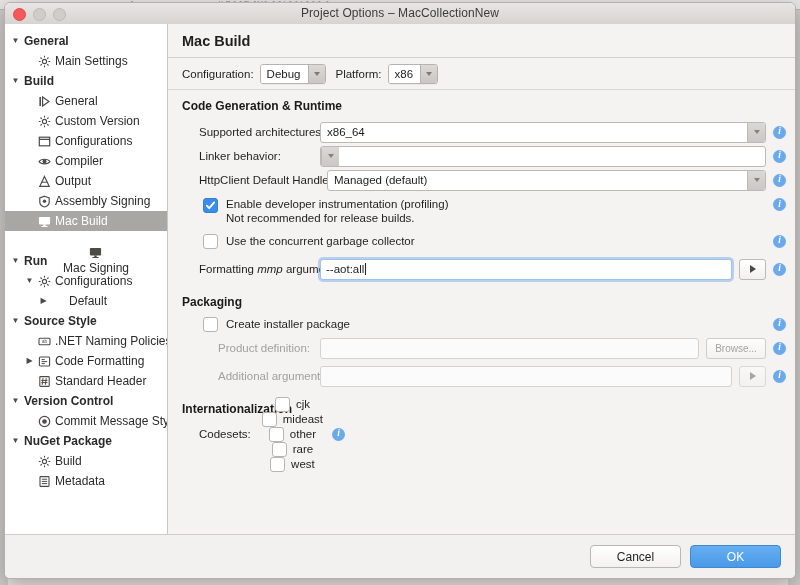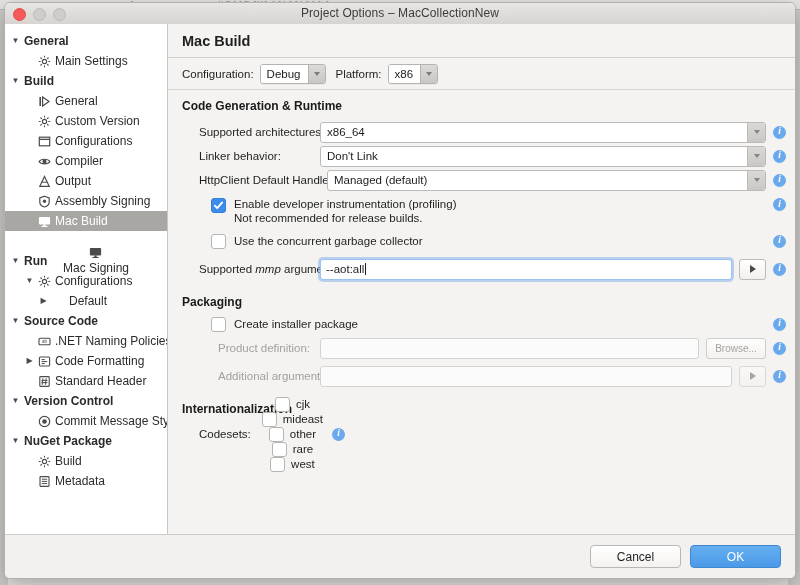--- a/index.html
+++ b/index.html
@@ -153,21 +153,21 @@
     display:flex;align-items:center;justify-content:center;
     font-size:10px;color:#a5a3a0;
   }
   .info{
     width:13px;height:13px;flex:0 0 13px;border-radius:50%;
     background:#6aa9ec;color:#fff;font-size:9.5px;font-weight:bold;font-style:italic;
     display:flex;align-items:center;justify-content:center;
     font-family:"Liberation Serif",serif;line-height:1;
   }
 
-  .cbrow{display:flex;align-items:flex-start;padding-left:26px;}
+  .cbrow{display:flex;align-items:flex-start;padding-left:18px;}
   .cbox{
     width:13px;height:13px;flex:0 0 13px;border-radius:3px;border:1px solid #b7b4b1;
     background:#fff;margin-left:17px;margin-top:1px;display:flex;align-items:center;justify-content:center;
   }
   .cbox.checked{background:#3c8ceb;border-color:#357fd6;}
   .cbox.checked svg{display:block;}
   .cbox svg{display:none;}
   .cbtext{margin-left:8px;font-size:11.5px;color:#1f1f1f;line-height:14px;}
   .cbtext .sub{display:block;color:#1f1f1f;}
   .cb-spacer{flex:1;}
@@ -359,21 +359,21 @@
           </span>
           <span class="tree-label">Configurations</span>
         </div>
         <div class="tree-row" style="padding-left: 32px;">
           <span class="disc">▶</span>
           <span class="tw-icon"></span>
           <span class="tree-label">Default</span>
         </div>
         <div class="tree-row group" style="padding-left: 4px;">
           <span class="disc">▼</span>
-          <span class="tree-label">Source Code</span>
+          <span class="tree-label">Source Style</span>
         </div>
         <div class="tree-row" style="padding-left: 18px;">
           <span class="disc empty">·</span>
           <span class="tw-icon">
             <svg width="13" height="13" viewBox="0 0 13 13">
               <rect x="1" y="3.2" width="11" height="6.6" rx="1" fill="none" stroke="#4d4b49" stroke-width="1.1"></rect>
               <text x="6.5" y="8.3" font-size="4.6" text-anchor="middle" fill="#4d4b49" font-family="Liberation Sans">ab</text>
             </svg>
           </span>
           <span class="tree-label">.NET Naming Policies</span>
@@ -489,21 +489,20 @@
                 </span>
             </div>
             <span class="info">i</span>
           </div>
         </div>
 
         <div class="frow">
           <div class="flabel">Linker behavior:</div>
           <div class="fctl">
             <div class="dropfield">
-              <span class="dv">Don't Link</span>
               <span class="darrow">
                   <i></i>
                 </span>
             </div>
             <span class="info">i</span>
           </div>
         </div>
 
         <div class="frow">
           <div class="flabel wide">HttpClient Default Handler:</div>
@@ -536,21 +535,21 @@
           <div class="cbox">
             
           </div>
           <div class="cbtext">Use the concurrent garbage collector</div>
           <div class="cb-spacer"></div>
           <span class="info" style="margin-right:9px;">i</span>
         </div>
 
         <div class="frow" style="margin-top:8px;">
           <div class="flabel">
-            <span>Supported </span><span class="italic">mmp</span><span> arguments:</span>
+            <span>Formatting </span><span class="italic">mmp</span><span> arguments:</span>
           </div>
           <div class="fctl">
             <div class="textfield focused">
               <span>--aot:all</span>
                 <span class="caret"></span>
             </div>
             <div class="minibtn">
                 <span class="glyph"></span>
               </div>
             <span class="info">i</span>

